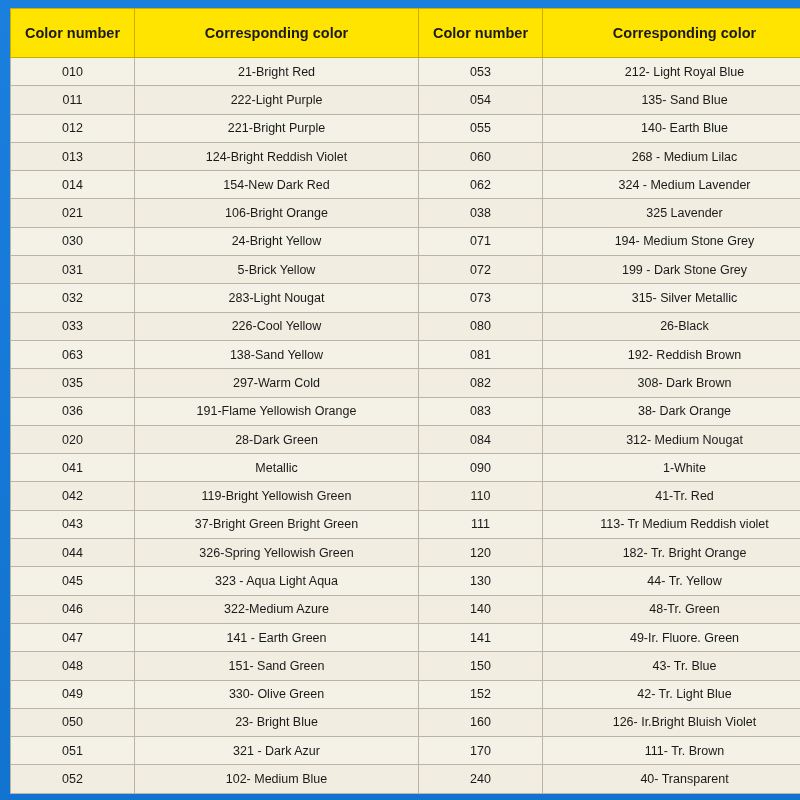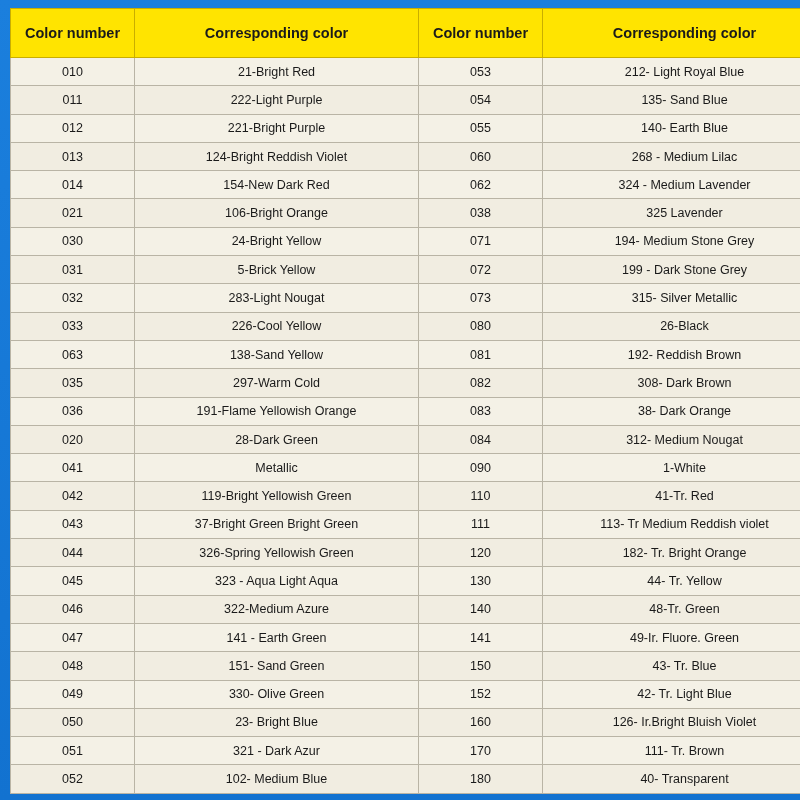--- a/index.html
+++ b/index.html
@@ -226,18 +226,18 @@
         </tr>
         <tr>
           <td class="num">051</td>
           <td class="name">321 - Dark Azur</td>
           <td class="num">170</td>
           <td class="name">111- Tr. Brown</td>
         </tr>
         <tr>
           <td class="num">052</td>
           <td class="name">102- Medium Blue</td>
-          <td class="num">180</td>
+          <td class="num">240</td>
           <td class="name">40- Transparent</td>
         </tr>
       </tbody>
   </table>
 </div>
 
 </body></html>

